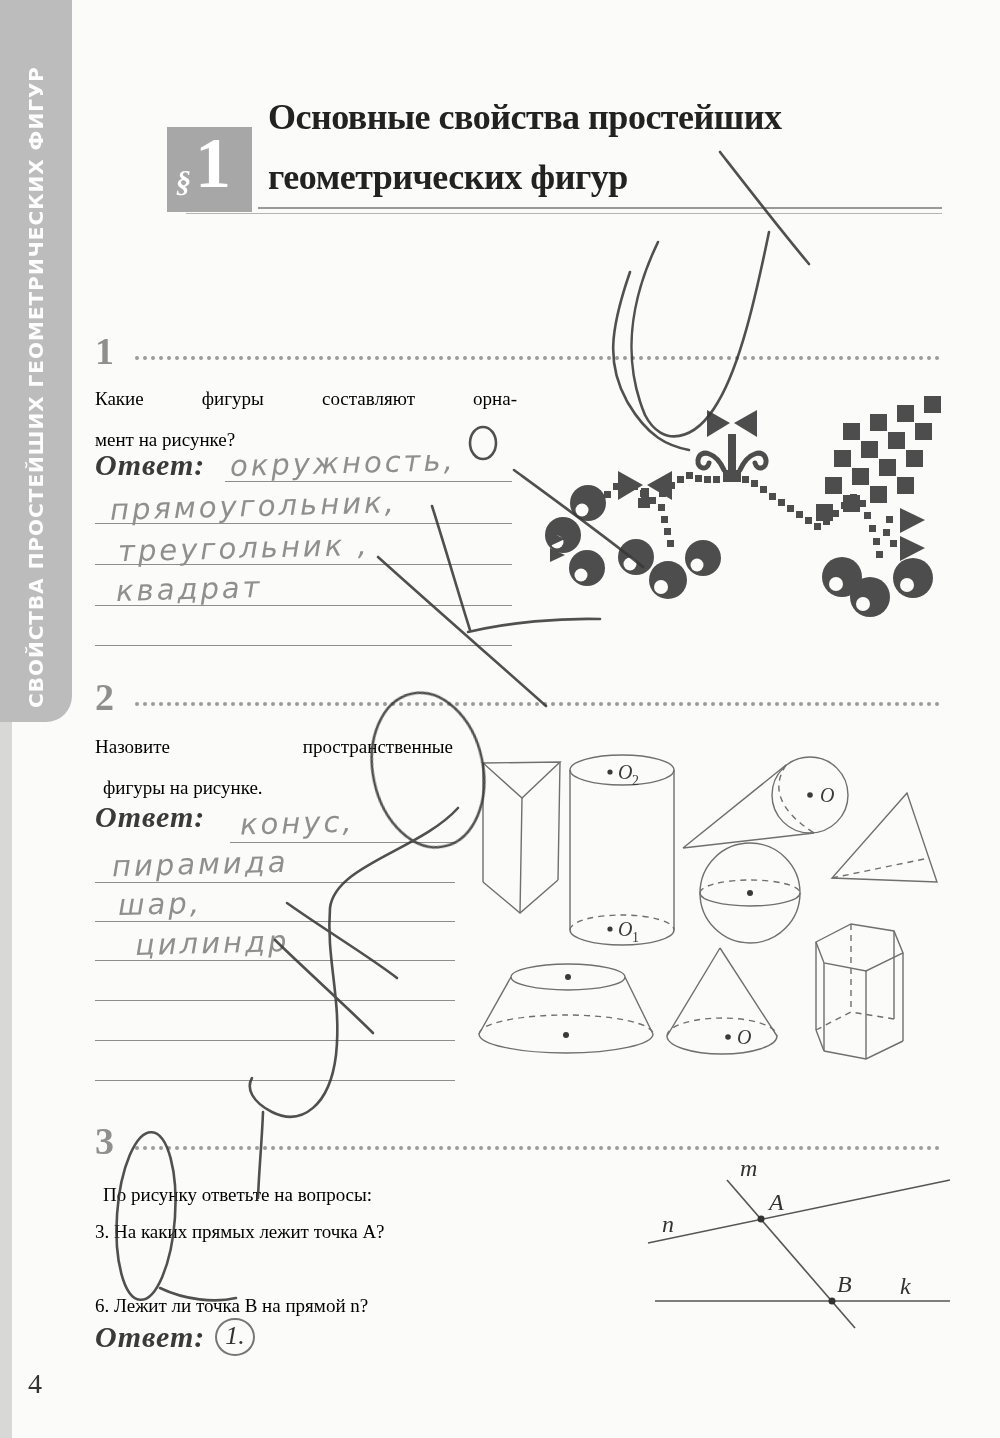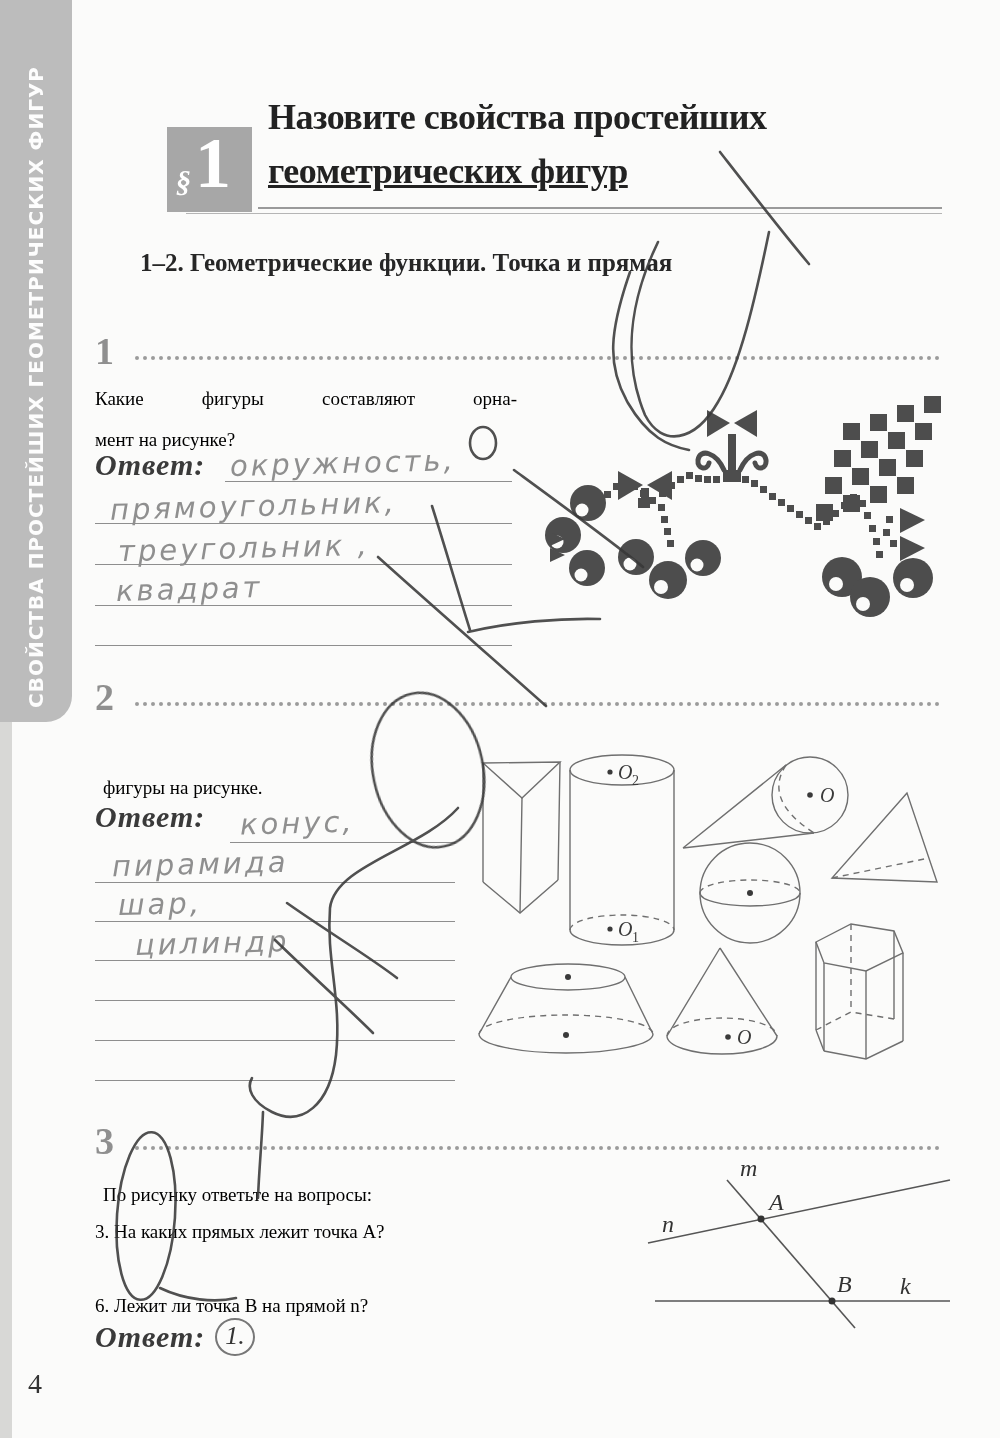--- a/index.html
+++ b/index.html
@@ -11,21 +11,21 @@
   .side-tab{left:0;top:0;width:72px;height:722px;background:#bcbcbc;border-radius:0 0 26px 0;
             display:flex;align-items:center;justify-content:flex-end;flex-direction:column;padding-bottom:14px;box-sizing:border-box;}
   .side-tab span{writing-mode:vertical-rl;transform:rotate(180deg);white-space:nowrap;
             font-family:"DejaVu Sans","Liberation Sans",sans-serif;font-weight:bold;font-size:20px;
             color:#fdfdfd;letter-spacing:1px;}
   
   .para-box{left:167px;top:127px;width:85px;height:85px;background:#a7a7a7;}
   .para-mark{left:176px;top:165px;font-size:30px;color:#fff;font-style:italic;font-weight:bold;}
   .para-num{left:195px;top:121px;font-size:72px;color:#fff;font-weight:bold;line-height:85px;}
   .title{left:268px;top:96px;width:680px;font-weight:bold;font-size:36px;letter-spacing:-0.5px;color:#222;}
-  .title2{top:150px;text-decoration:underline;}
+  .title2{top:156px;}
   .rule1{left:258px;top:207px;width:684px;height:2px;background:#9a9a9a;}
   .rule2{left:186px;top:213px;width:756px;height:1px;background:#b5b5b5;}
   .subtitle{left:140px;top:249px;font-weight:bold;font-size:25px;color:#262626;}
   
   .sec-num{font-weight:bold;font-size:38px;color:#8f8f8f;line-height:34px;}
   .leader{border-bottom:4px dotted #9b9b9b;height:0;}
   
   .q{font-size:19px;line-height:41px;color:#000000;}
   .just{text-align:justify;text-align-last:justify;}
   .otvet{font-weight:bold;font-style:italic;font-size:30px;color:#3a3a3a;letter-spacing:1px;}
@@ -46,25 +46,24 @@
 <div class="page">
 
   <div class="abs edge-strip"></div>
   <div class="abs side-tab">
     <span>СВОЙСТВА ПРОСТЕЙШИХ ГЕОМЕТРИЧЕСКИХ ФИГУР</span>
   </div>
 
   <div class="abs para-box"></div>
   <div class="abs para-mark">§</div>
   <div class="abs para-num">1</div>
-  <div class="abs title">Назовите свойства простейших</div>
+  <div class="abs title">Основные свойства простейших</div>
   <div class="abs title title2">геометрических фигур</div>
   <div class="abs rule1"></div>
   <div class="abs rule2"></div>
-  <div class="abs subtitle">1–2. Геометрические функции. Точка и прямая</div>
 
   <div class="abs sec-num" style="left:95px;top:334px;">1</div>
   <div class="abs leader" style="left:135px;top:336px;width:805px;height:20px;"></div>
   <div class="abs q just" style="left:95px;top:378px;width:422px;">Какие фигуры составляют орна-</div>
   <div class="abs q" style="left:95px;top:419px;width:422px;">мент на рисунке?</div>
   <div class="abs otvet" style="left:95px;top:448px;">Ответ:</div>
 
   <div class="abs ruleline" style="left:225px;top:481px;width:287px;"></div>
   <div class="abs ruleline" style="left:95px;top:523px;width:417px;"></div>
   <div class="abs ruleline" style="left:95px;top:564px;width:417px;"></div>
@@ -176,20 +175,21 @@
         <rect x="377" y="87" width="17" height="17"></rect>
           <rect x="350" y="96" width="17" height="17"></rect>
         <rect x="323" y="105" width="17" height="17"></rect>
           <rect x="296" y="114" width="17" height="17"></rect>
       </g>
     </g>
   </svg>
 
   <div class="abs sec-num" style="left:95px;top:680px;">2</div>
   <div class="abs leader" style="left:135px;top:682px;width:805px;height:20px;"></div>
+  <div class="abs q just" style="left:95px;top:726px;width:358px;">Назовите пространственные</div>
   <div class="abs q" style="left:95px;top:767px;width:358px;margin-left:8px;">фигуры на рисунке.</div>
   <div class="abs otvet" style="left:95px;top:800px;">Ответ:</div>
 
   <div class="abs ruleline" style="left:230px;top:842px;width:225px;"></div>
   <div class="abs ruleline" style="left:95px;top:882px;width:360px;"></div>
   <div class="abs ruleline" style="left:95px;top:921px;width:360px;"></div>
   <div class="abs ruleline" style="left:95px;top:960px;width:360px;"></div>
   <div class="abs ruleline" style="left:95px;top:1000px;width:360px;"></div>
   <div class="abs ruleline" style="left:95px;top:1040px;width:360px;"></div>
   <div class="abs ruleline" style="left:95px;top:1080px;width:360px;"></div>

